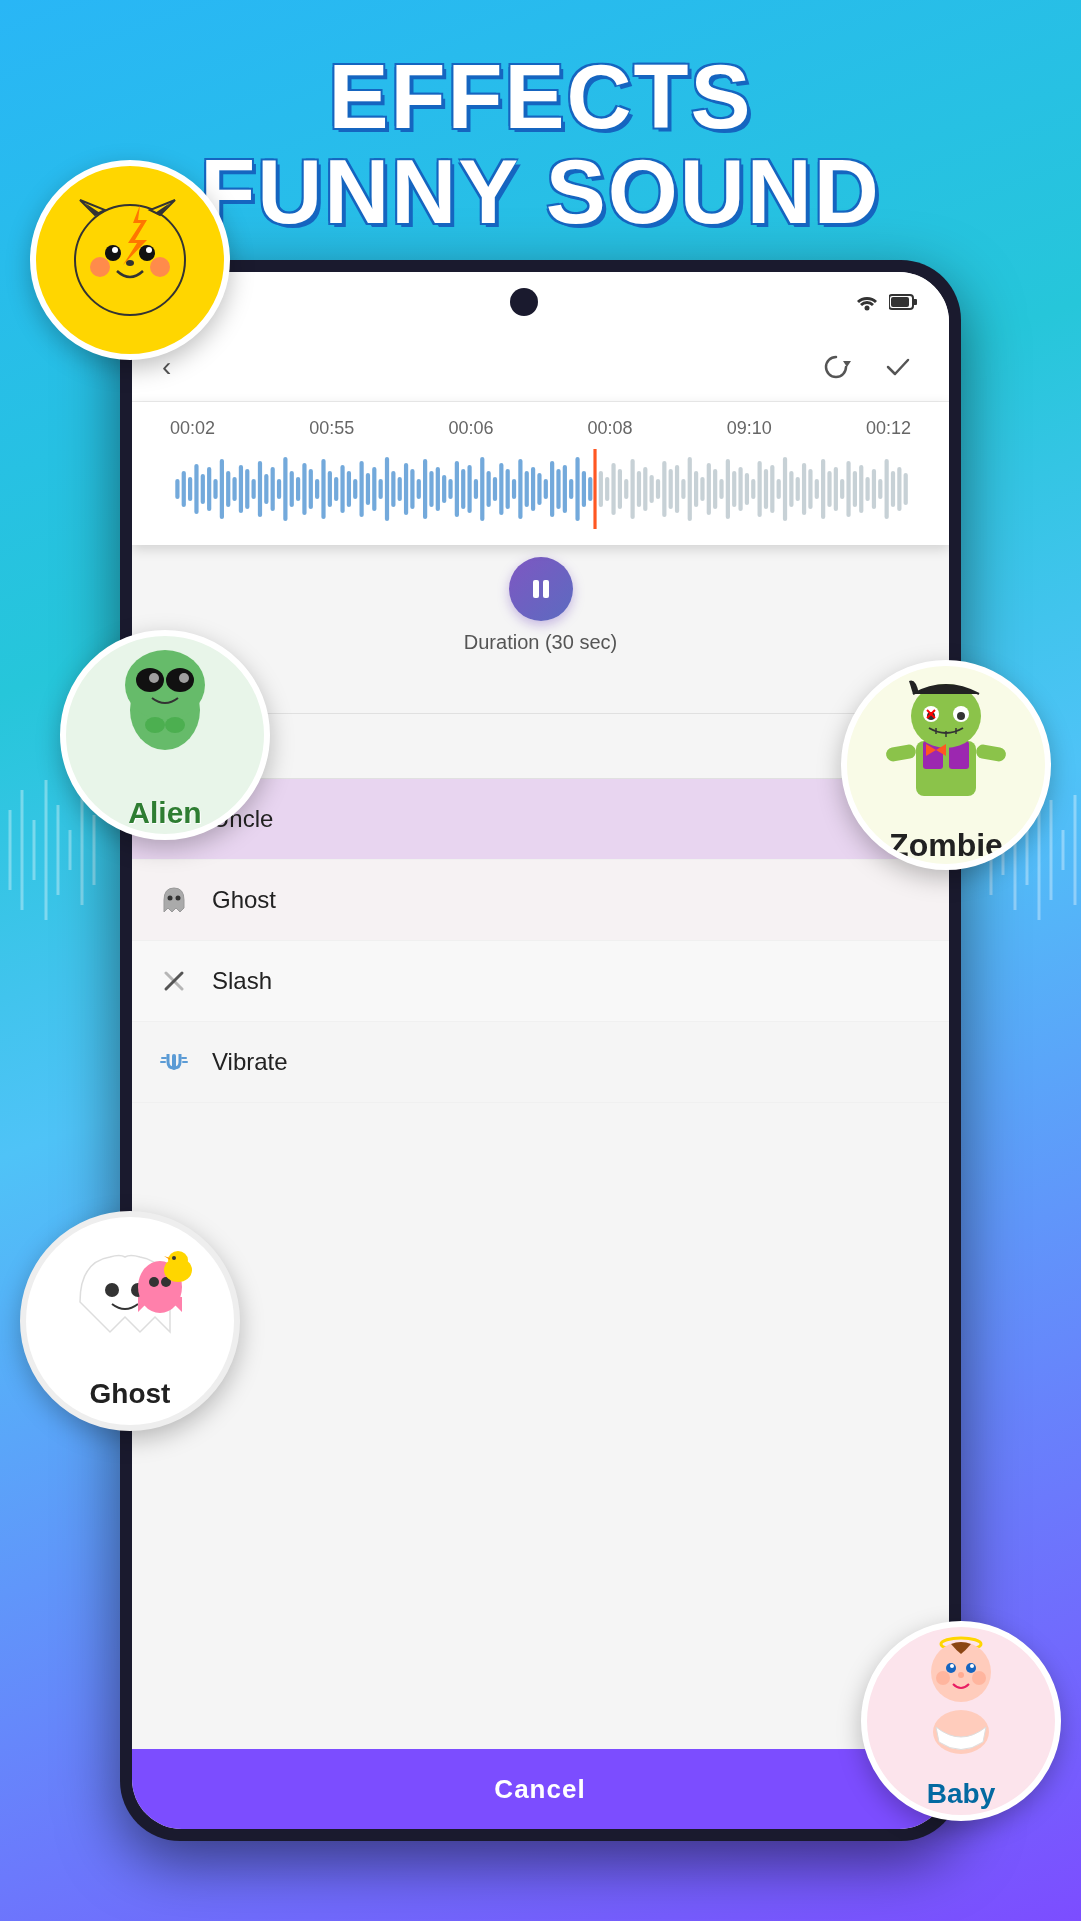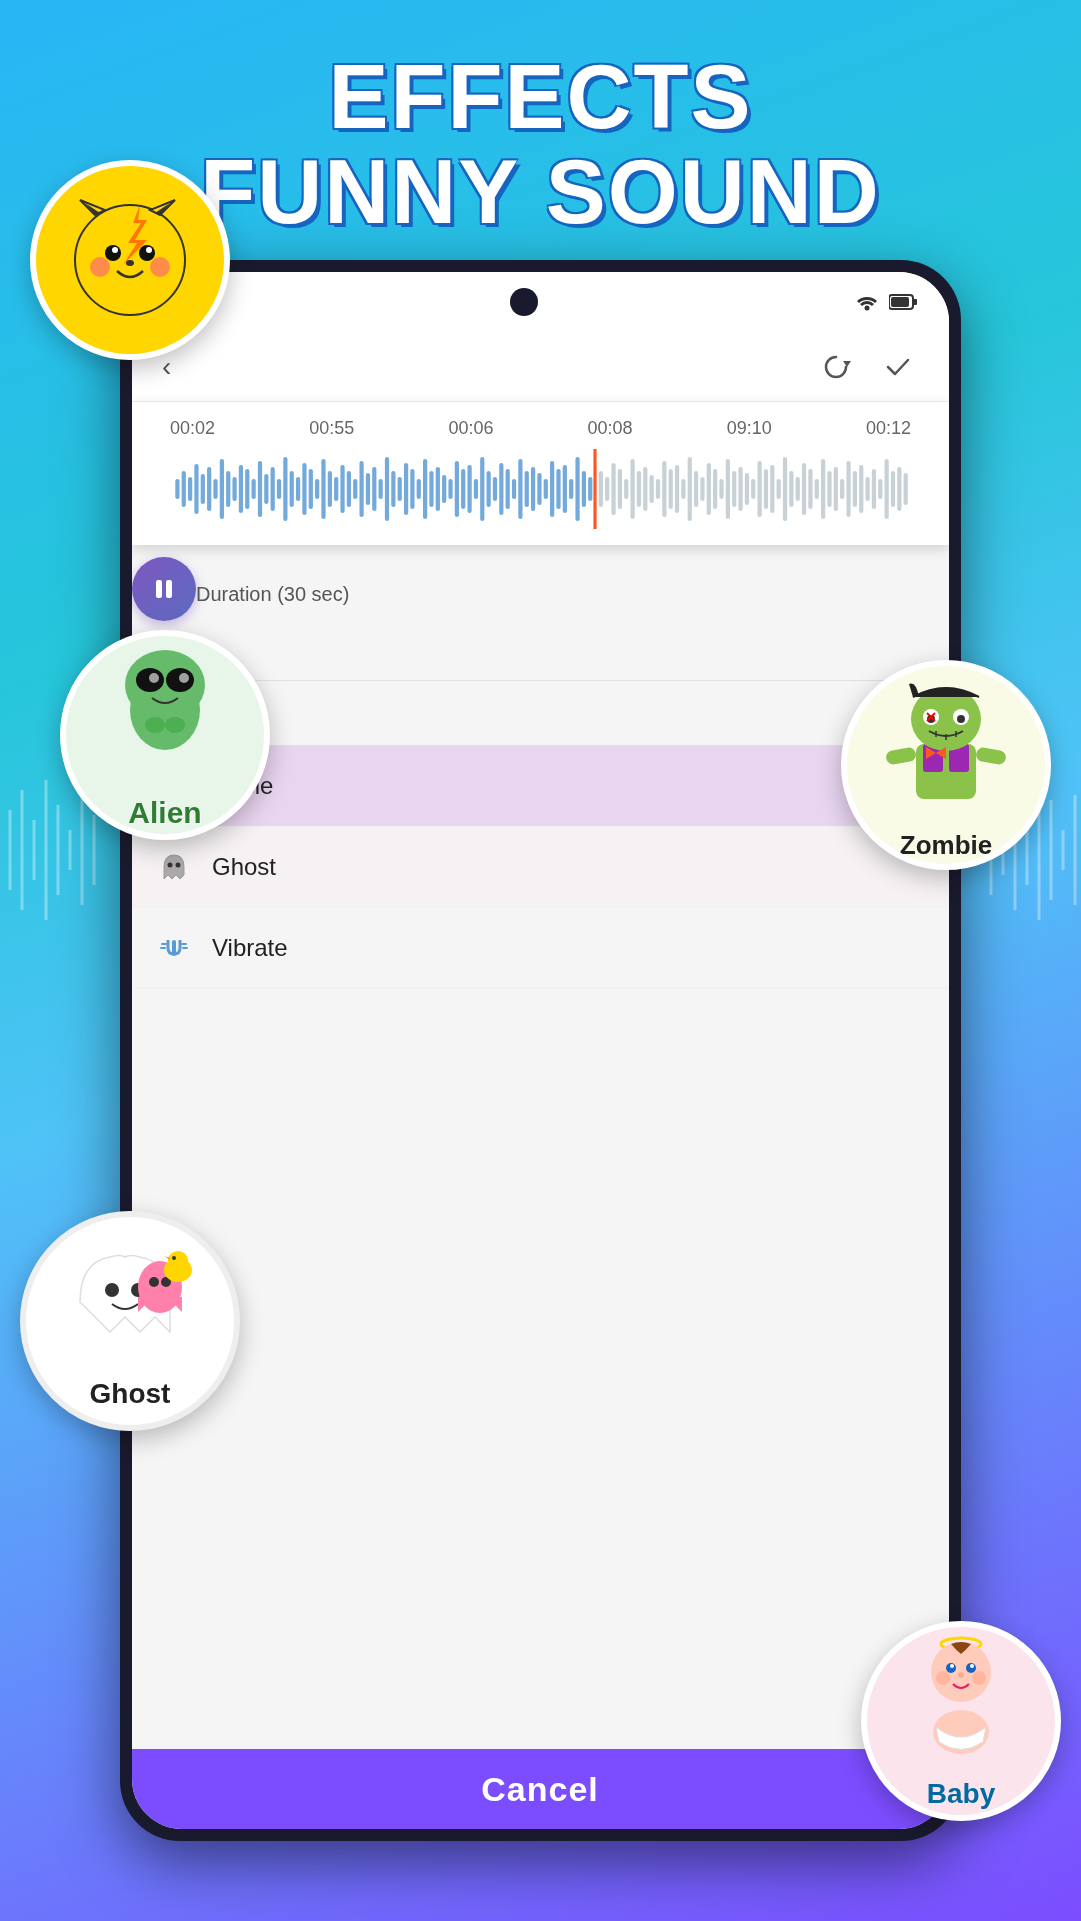--- a/index.html
+++ b/index.html
@@ -68,21 +68,21 @@
     .sticker-alien .label { color: #2e7d32; text-shadow: 1px 1px 0 #fff; font-size: 30px; }
 
     .sticker-zombie {
       width: 210px;
       height: 210px;
       background: #f9fbe7;
       top: 660px;
       right: 30px;
       border: 6px solid white;
     }
-    .sticker-zombie .label { color: #212121; font-size: 26px; }
+    .sticker-zombie .label { color: #212121; font-size: 32px; }
 
     .sticker-ghost {
       width: 220px;
       height: 220px;
       background: white;
       bottom: 490px;
       left: 20px;
       border: 6px solid #eee;
     }
     .sticker-ghost .label { color: #212121; font-size: 28px; }
@@ -214,20 +214,21 @@
       align-items: center;
       padding: 0 20px;
       overflow: hidden;
     }
 
     
     .play-section {
       background: #f5f5f5;
       padding: 12px 0 8px;
       display: flex;
+      flex-direction: column;
       align-items: center;
     }
 
     .play-btn {
       width: 64px;
       height: 64px;
       background: linear-gradient(135deg, #7e57c2, #5c6bc0);
       border-radius: 50%;
       display: flex;
       align-items: center;
@@ -315,21 +316,21 @@
       height: 80px;
       background: #7c4dff;
       display: flex;
     }
 
     .nav-btn {
       flex: 1;
       display: flex;
       align-items: center;
       justify-content: center;
-      font-size: 34px;
+      font-size: 26px;
       color: white;
       font-weight: 600;
       cursor: pointer;
       letter-spacing: 1px;
     }
 
     .nav-divider {
       width: 1px;
       background: rgba(255,255,255,0.4);
       margin: 18px 0;
@@ -731,20 +732,29 @@
         <div class="effect-icon">
           <svg width="32" height="32" viewBox="0 0 32 32">
             <path d="M16,4 Q6,4 6,16 L6,28 L10,24 L14,28 L18,24 L22,28 L26,24 L26,16 Q26,4 16,4 Z" fill="#aaa" stroke="#999" stroke-width="1"></path>
             <circle cx="12" cy="14" r="2.5" fill="#333"></circle>
             <circle cx="20" cy="14" r="2.5" fill="#333"></circle>
           </svg>
         </div>
         <span class="effect-label">Ghost</span>
       </div>
 
+      <div class="effect-item" style="background:#f8f8f8;">
+        <div class="effect-icon">
+          <svg width="32" height="32" viewBox="0 0 32 32">
+            <line x1="8" y1="24" x2="24" y2="8" stroke="#555" stroke-width="3" stroke-linecap="round"></line>
+            <line x1="8" y1="8" x2="24" y2="24" stroke="#555" stroke-width="3" stroke-linecap="round" opacity="0.4"></line>
+          </svg>
+        </div>
+        <span class="effect-label">Slash</span>
+      </div>
 
       <div class="effect-item">
         <div class="effect-icon">
           <svg width="32" height="32" viewBox="0 0 32 32">
 
             <rect x="14" y="8" width="4" height="16" rx="2" fill="#5b9bd5"></rect>
             <path d="M10,8 L10,16 Q10,22 16,22 Q22,22 22,16 L22,8" fill="none" stroke="#5b9bd5" stroke-width="3"></path>
             <line x1="4" y1="12" x2="8" y2="12" stroke="#5b9bd5" stroke-width="2" stroke-linecap="round"></line>
             <line x1="24" y1="12" x2="28" y2="12" stroke="#5b9bd5" stroke-width="2" stroke-linecap="round"></line>
             <line x1="3" y1="16" x2="7" y2="16" stroke="#5b9bd5" stroke-width="2" stroke-linecap="round"></line>

